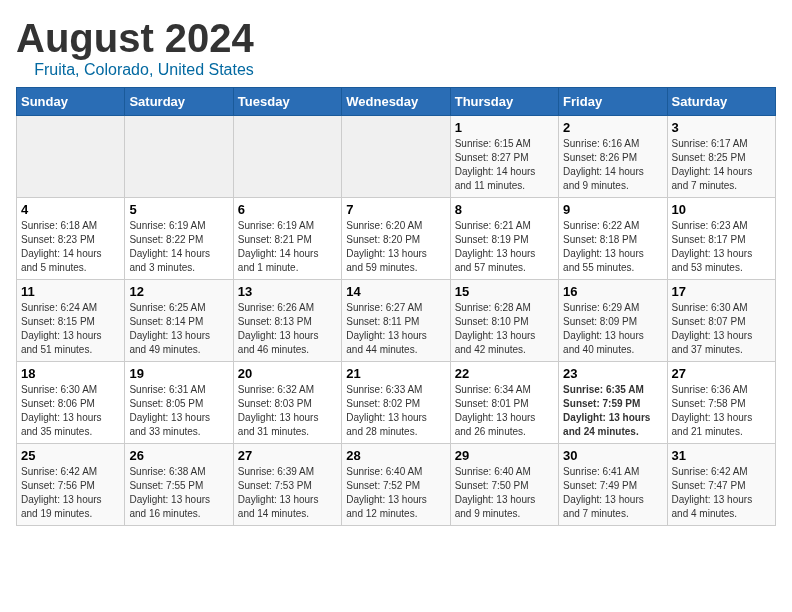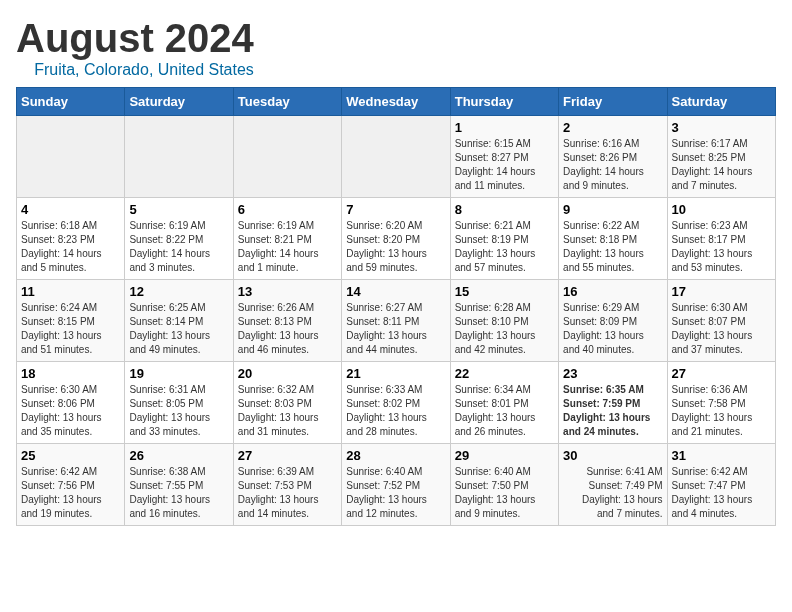--- a/index.html
+++ b/index.html
@@ -284,21 +284,21 @@
 Daylight: 13 hours and 12 minutes.</div>
         </td>
         <td>
           <span class="day-num">29</span>
           <div class="day-info" style="white-space: pre-line;">Sunrise: 6:40 AM
 Sunset: 7:50 PM
 Daylight: 13 hours and 9 minutes.</div>
         </td>
         <td>
           <span class="day-num">30</span>
-          <div class="day-info" style="white-space: pre-line; text-align: right;">Sunrise: 6:41 AM
+          <div class="day-info" style="white-space: pre-line;">Sunrise: 6:41 AM
 Sunset: 7:49 PM
 Daylight: 13 hours and 7 minutes.</div>
         </td>
         <td>
           <span class="day-num">31</span>
           <div class="day-info" style="white-space: pre-line;">Sunrise: 6:42 AM
 Sunset: 7:47 PM
 Daylight: 13 hours and 4 minutes.</div>
         </td>
       </tr>

